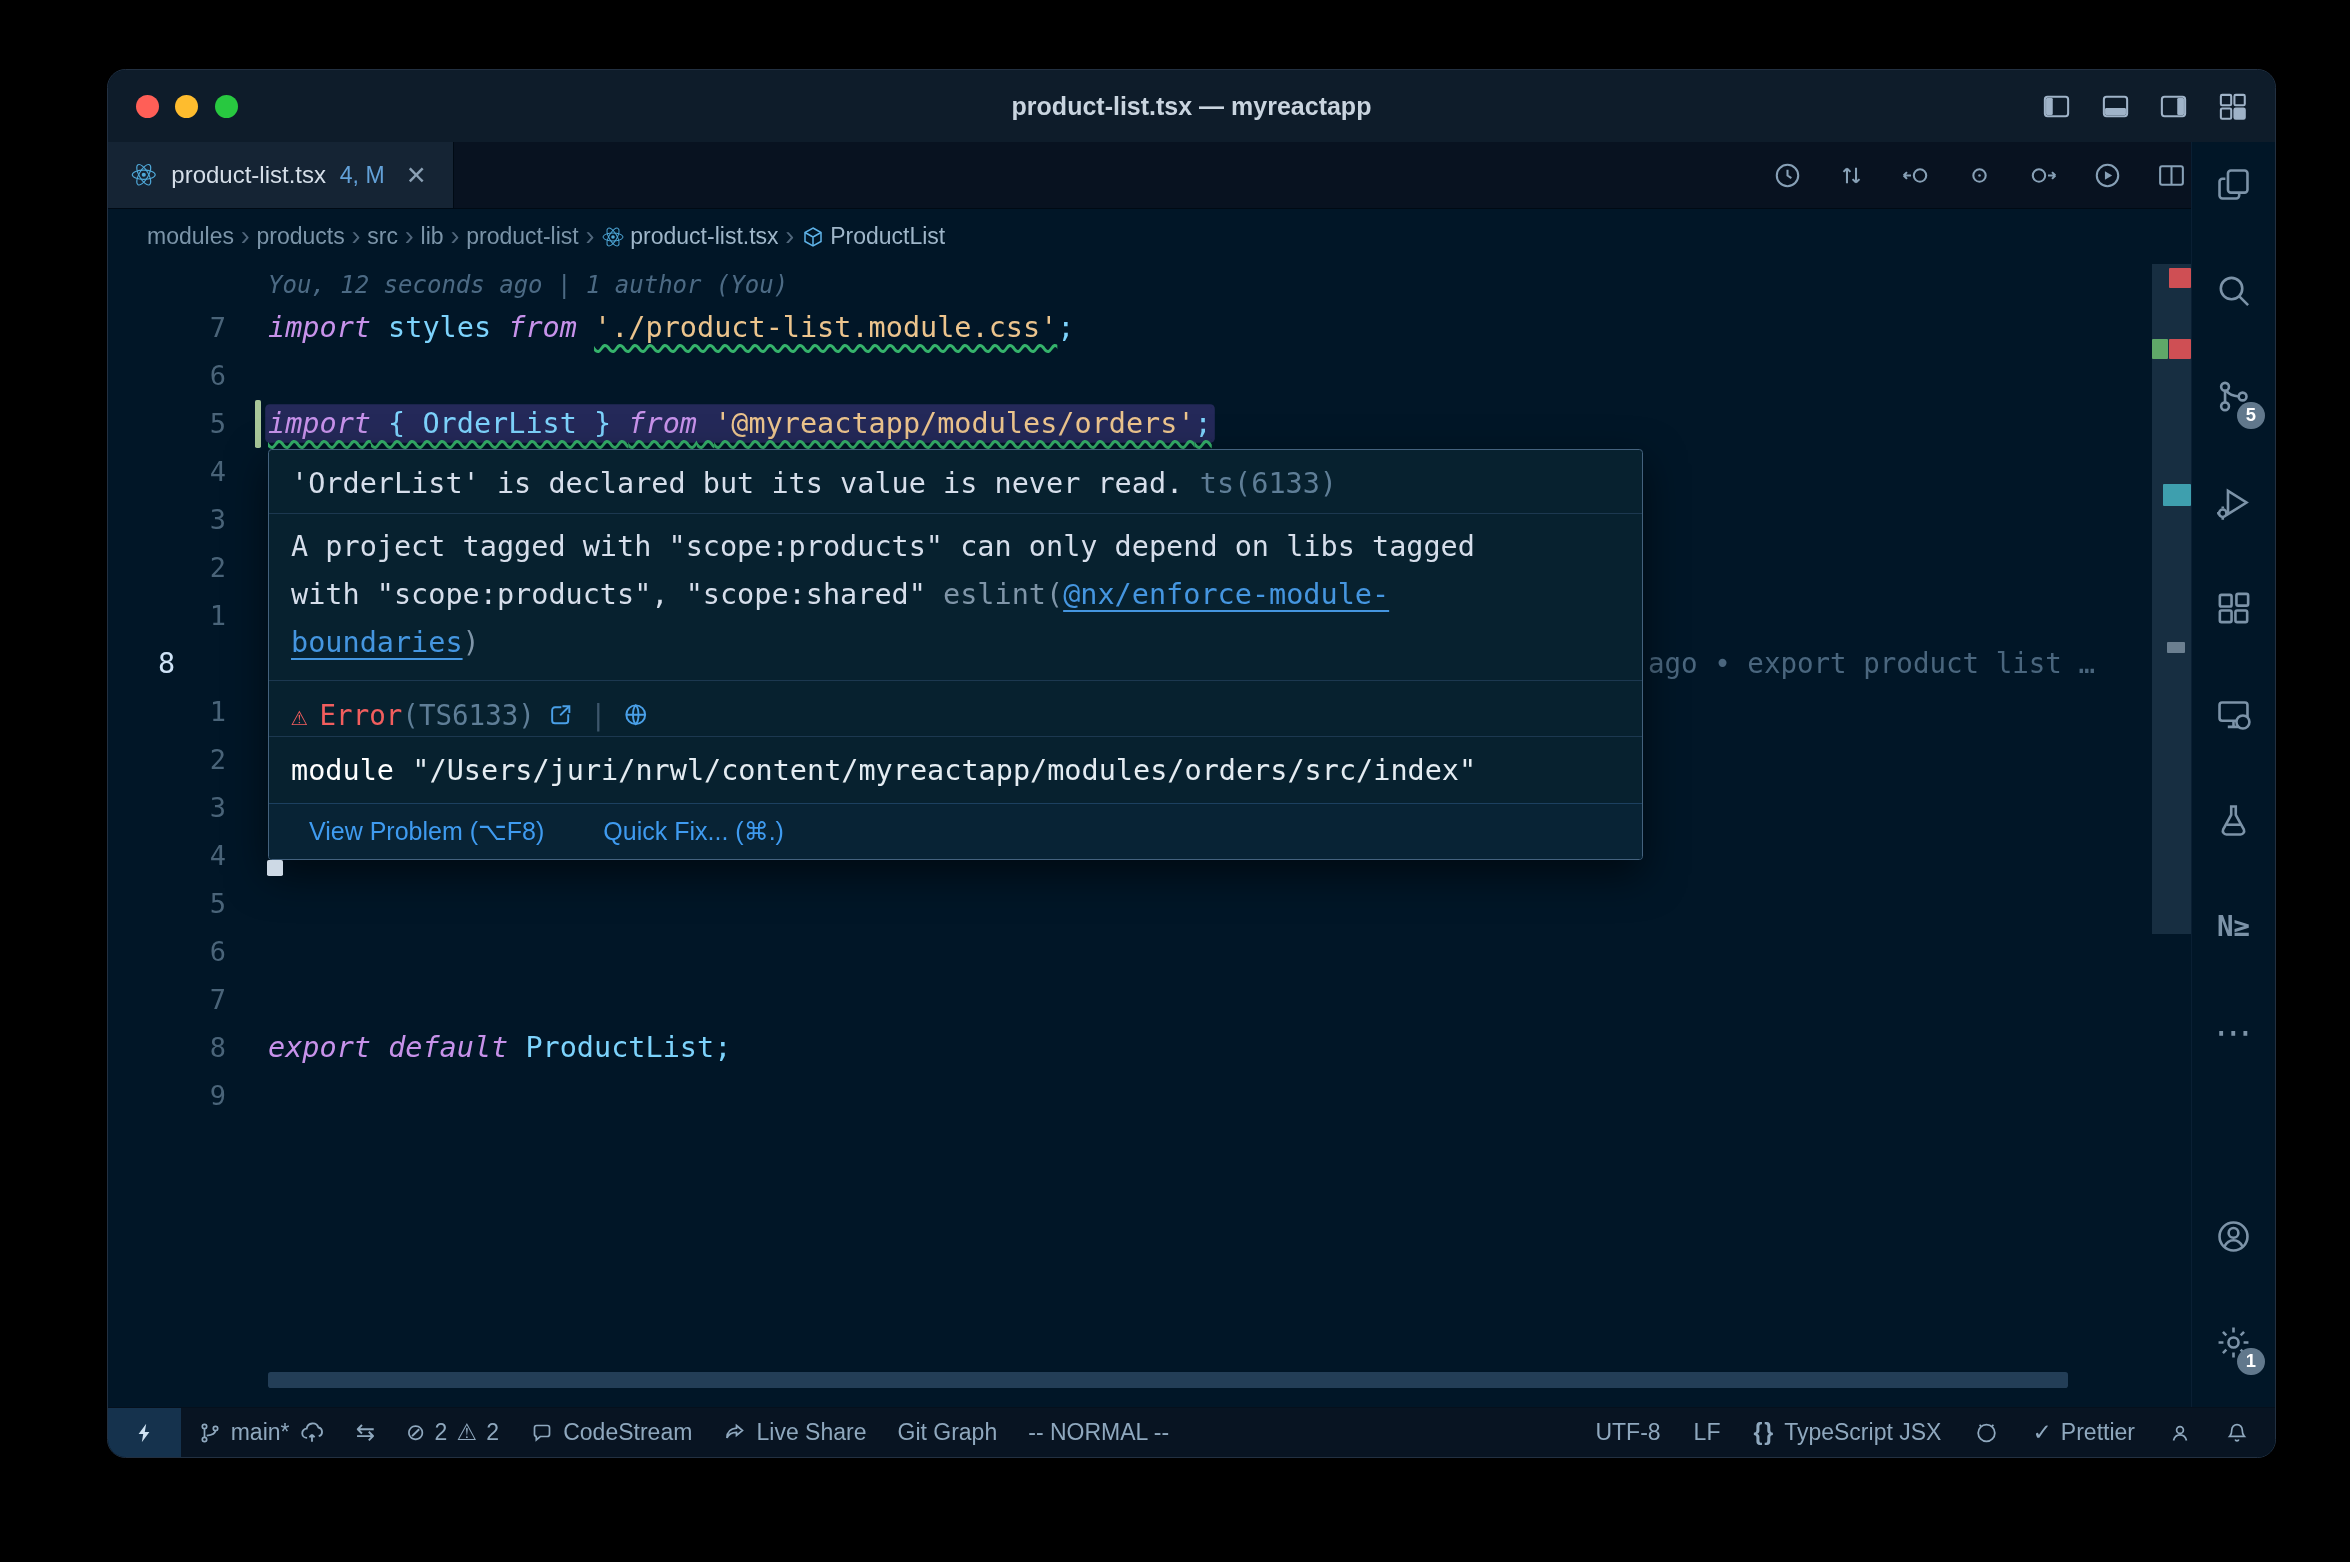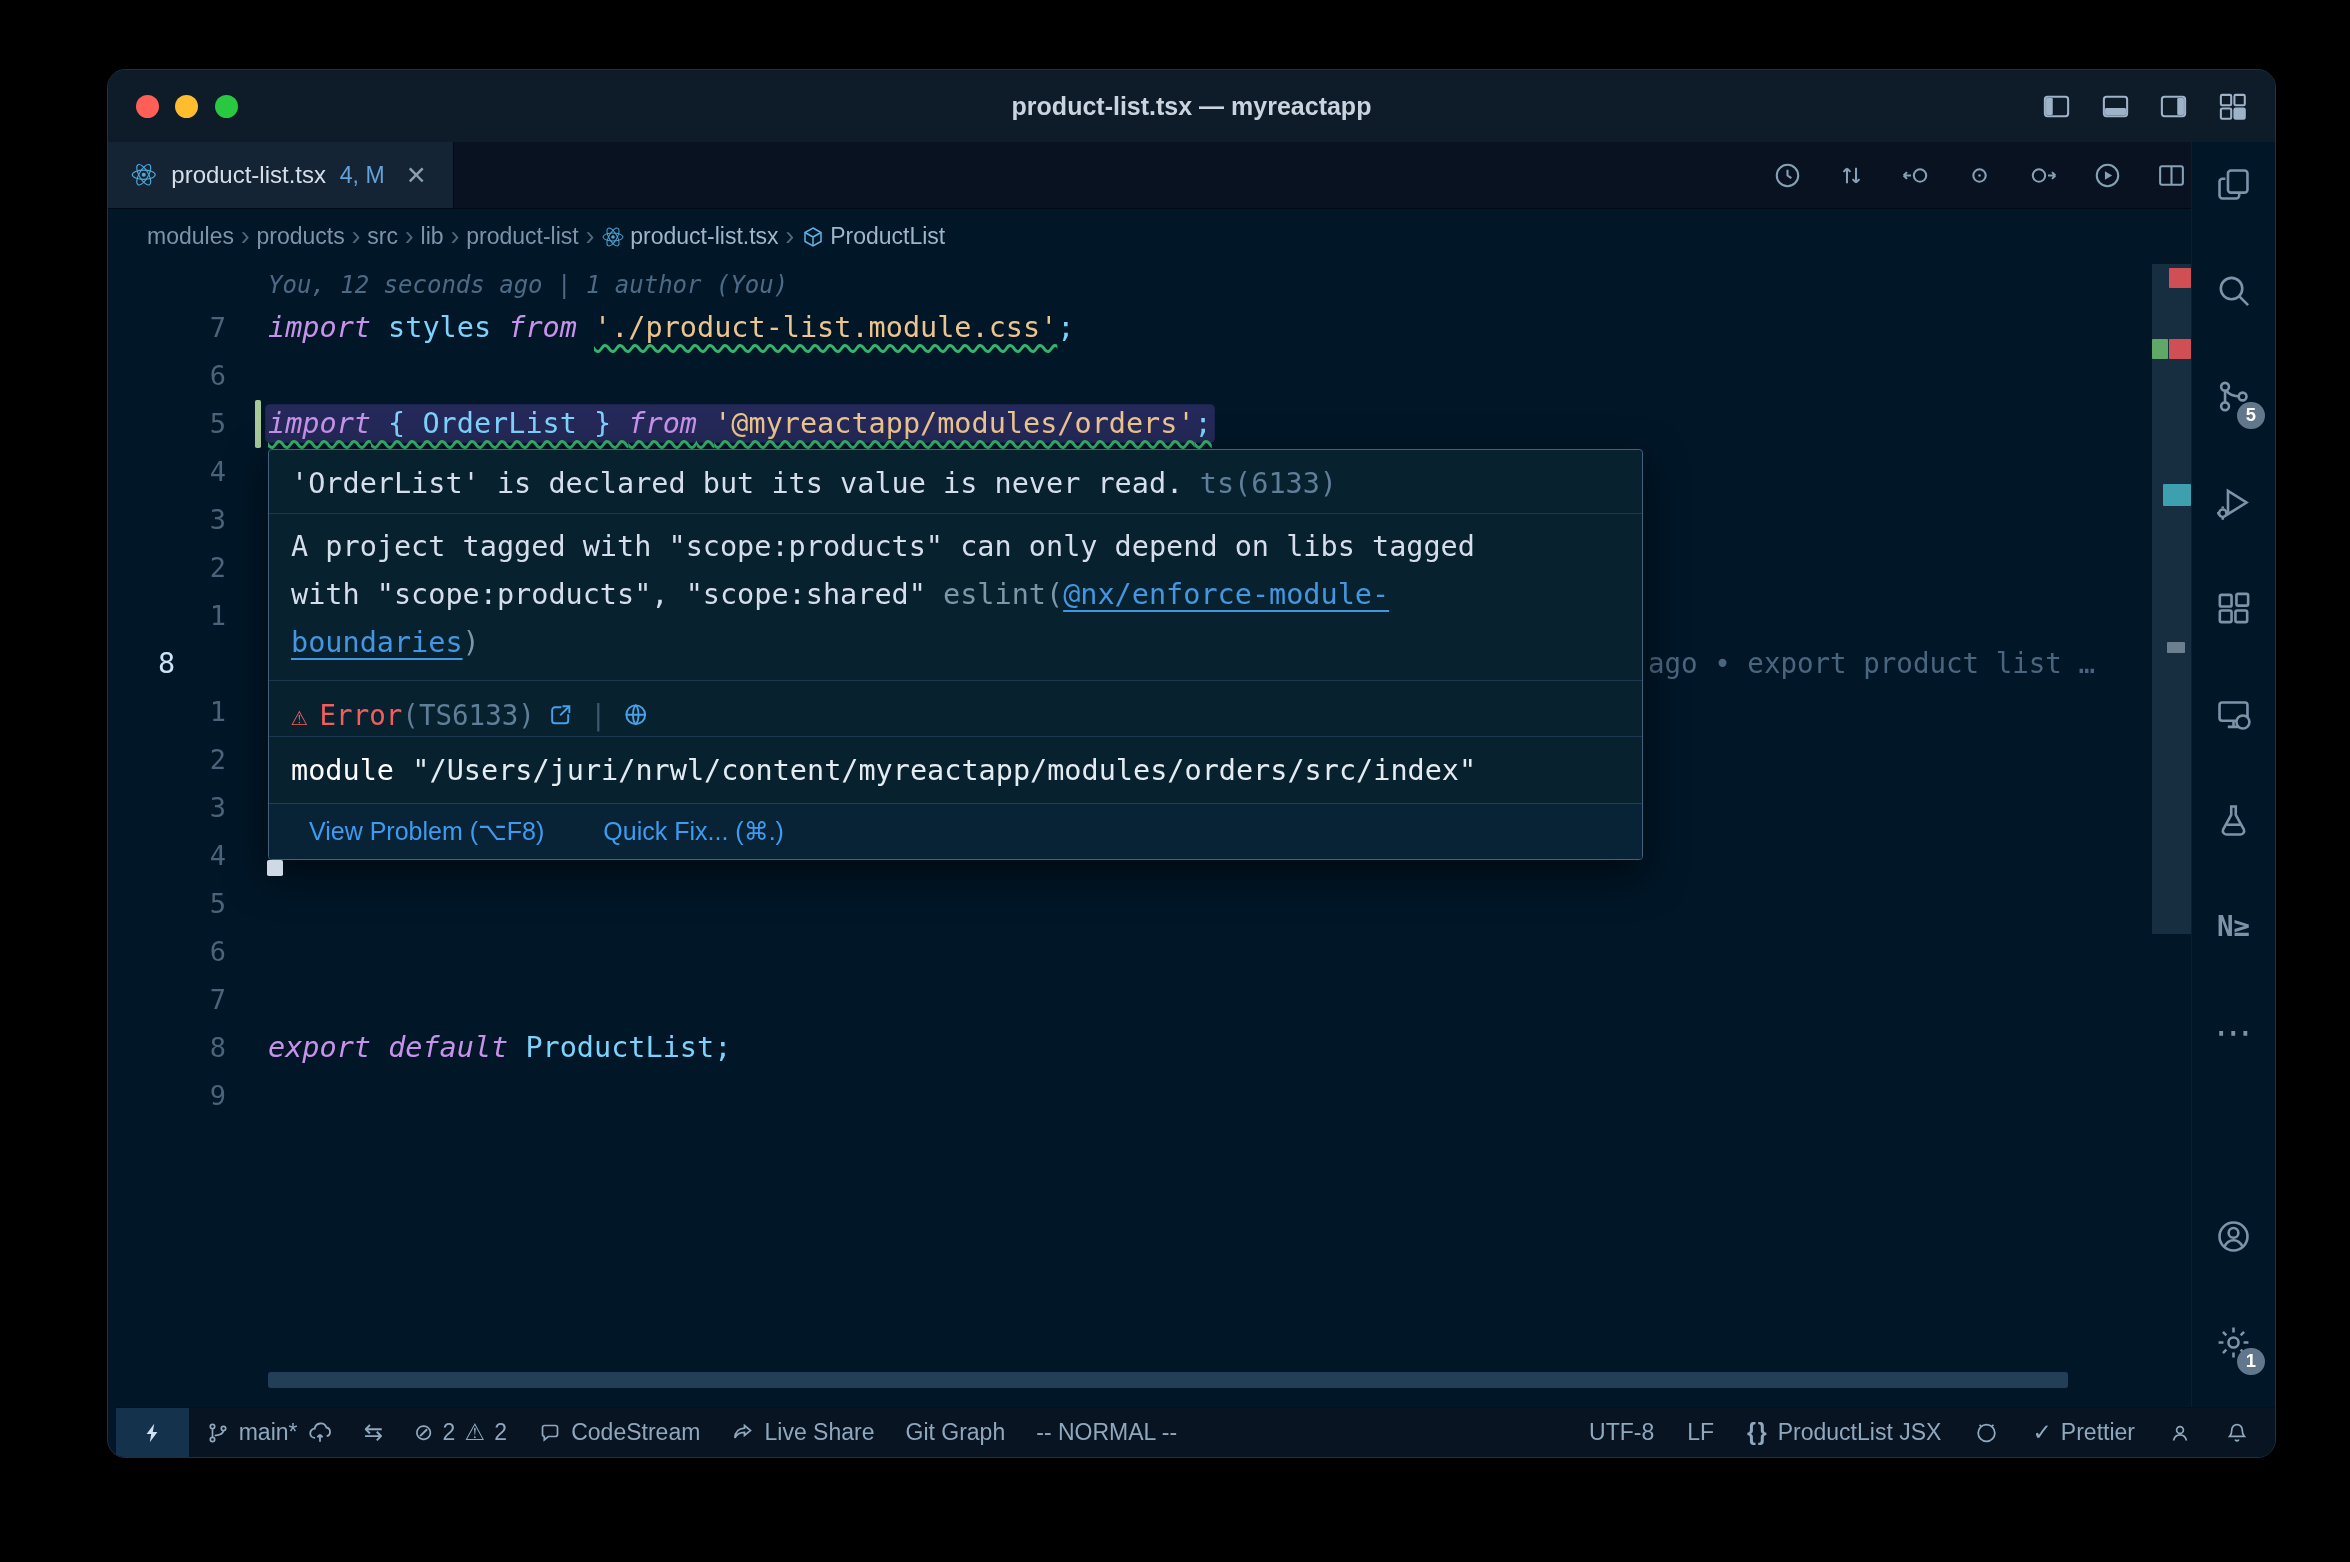--- a/index.html
+++ b/index.html
@@ -106,21 +106,21 @@
          color:#7c93a8; margin-bottom:40px; }
   .abi:last-child { margin-bottom:0; }
   .ab-spacer { flex:1; }
   .badge { position:absolute; right:1.8px; bottom:0px; min-width:27.5px; height:27.5px; border-radius:13.8px;
            background:#61788c; color:#fff; font-size:18.4px; font-weight:bold; display:flex; align-items:center;
            justify-content:center; padding:0 6.4px; }
   .nx { font-family:"DejaVu Sans Mono",monospace; font-size:27.5px; font-weight:bold; color:#7c93a8; }
   .ab-more { font-size:37px; color:#7c93a8; }
 
   
-  .statusbar { position:absolute; left:8px; right:0; bottom:0; height:50px; background:#081422;
+  .statusbar { position:absolute; left:0; right:0; bottom:0; height:50px; background:#081422;
                border-top:0.9px solid #05101c; display:flex; align-items:center; color:#8fa8be; font-size:23px; }
   .remote-box { height:100%; width:73px; background:#15324d; display:flex; align-items:center;
                 justify-content:center; color:#cfe2f2; flex:0 0 auto; }
   .sb-left { display:flex; align-items:center; gap:31px; margin-left:16.5px; }
   .sb-right { display:flex; align-items:center; gap:33px; margin-left:auto; padding-right:26px; }
   .sbi { display:flex; align-items:center; gap:9.2px; white-space:nowrap; cursor:pointer; }
   .sbi svg { display:block; }
   .glyph { font-size:23px; }
   .braces { font-weight:bold; letter-spacing:1.8px; }
 </style>
@@ -471,21 +471,21 @@
     </div>
     <div class="sb-right">
       <span class="sbi">
           <span>UTF-8</span>
         </span>
       <span class="sbi">
           <span>LF</span>
         </span>
       <span class="sbi">
         <span class="braces">{}</span>
-        <span>ProductList JSX</span>
+        <span>TypeScript JSX</span>
       </span>
       <span class="sbi">
         <svg width="25" height="25" viewBox="0 0 24 24" fill="none" stroke="currentColor" stroke-width="1.7">
           <circle cx="12" cy="12.5" r="8"></circle>
             <path d="M6.8 6.2 5.4 4.6M17.2 6.2l1.4-1.6"></path>
           </svg>
       </span>
       <span class="sbi">
         <span class="glyph">✓</span>
         <span>Prettier</span>

